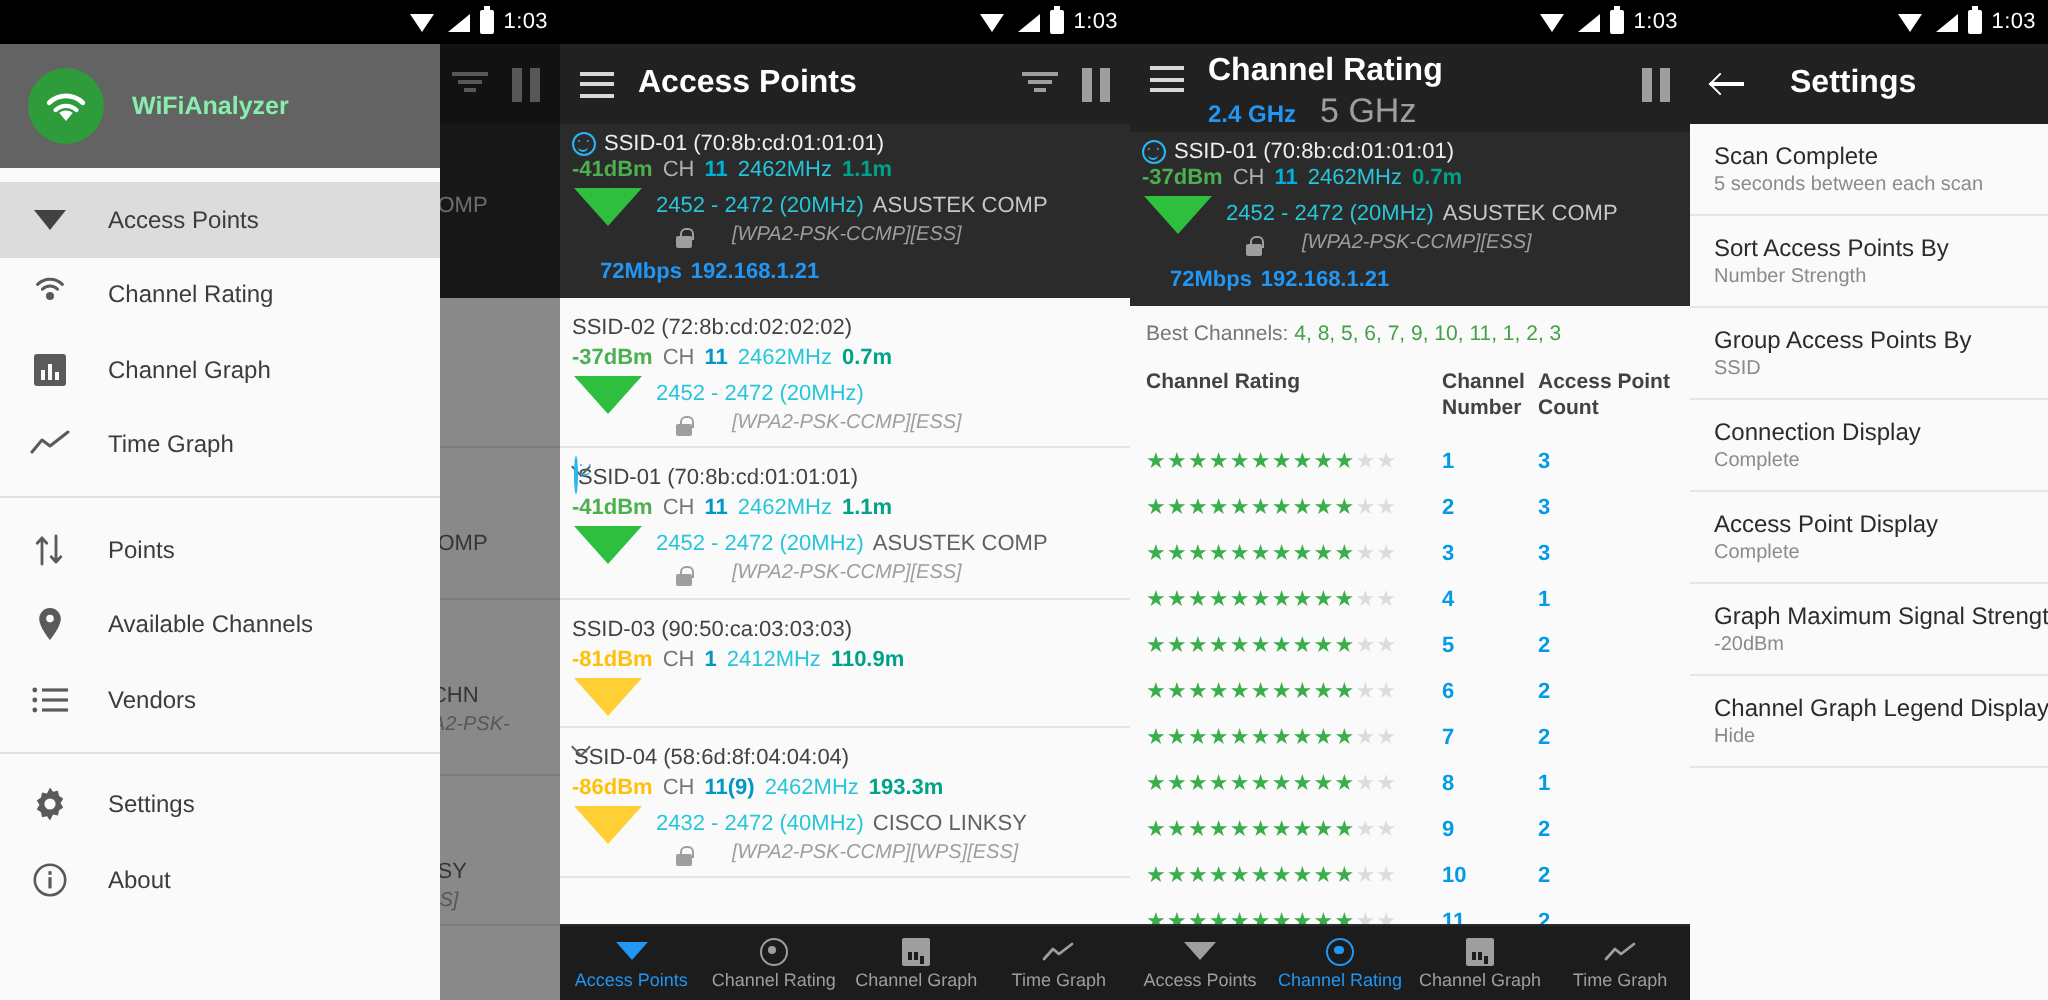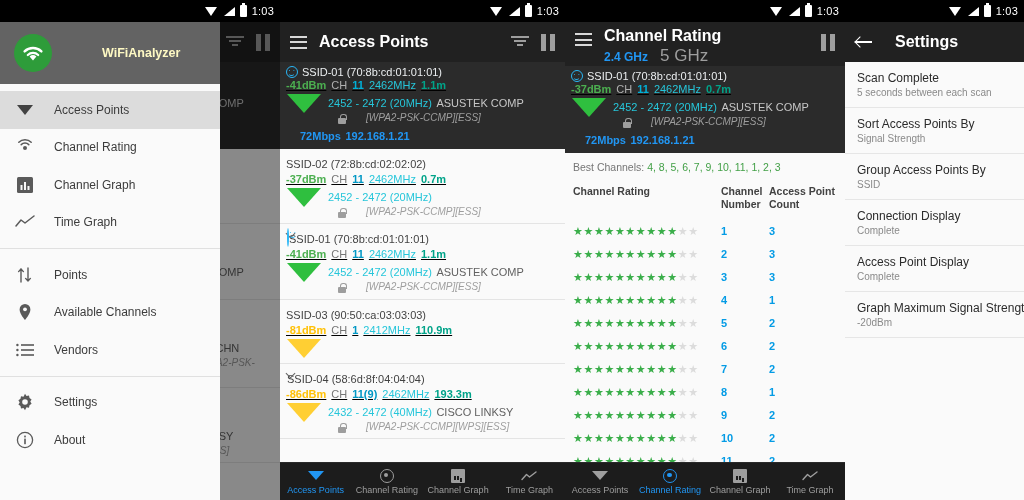--- a/index.html
+++ b/index.html
@@ -78,21 +78,21 @@
   }
   .emoji-face:before {
     content: ""; position: absolute; left: 1.5px; top: 2.5px; width: 1.6px; height: 1.6px;
     background: #29b6f6; box-shadow: 4.4px 0 0 #29b6f6; border-radius: 50%;
   }
   .emoji-face:after {
     content: ""; position: absolute; left: 1.8px; top: 5.6px; width: 4.8px; height: 2.4px;
     border-bottom: 1.5px solid #29b6f6; border-radius: 0 0 4px 4px;
   }
   .ssid-line { color: #eceff1; font-size: 11px; font-weight: normal; }
-  .row2 { display: flex; align-items: baseline; gap: 5px; margin-top: 1px; text-decoration: underline; }
+  .row2 { display: flex; align-items: baseline; gap: 5px; margin-top: 1px; }
   .dbm-good { color: #4caf50; font-size: 11px; font-weight: bold; }
   .dbm-warn { color: #ffc107; font-size: 11px; font-weight: bold; }
   .ch-lbl { color: #b0b0b0; font-size: 11px; }
   .ch-num { color: #00b0d8; font-size: 11px; font-weight: bold; }
   .freq { color: #26c6da; font-size: 11px; }
   .dist { color: #00a389; font-size: 11px; font-weight: bold; }
   .row3 { display: flex; gap: 6px; margin-top: 2px; }
   .sig-wedge { width: 36px; flex: 0 0 auto; display: flex; align-items: flex-start; justify-content: center; padding-top: 1px; }
   .wedge {
     width: 0; height: 0; border-left: 17px solid transparent; border-right: 17px solid transparent;
@@ -184,21 +184,21 @@
     background: #fafafa; z-index: 5; display: flex; flex-direction: column;
   }
   .drawer-head {
     height: 62px; background: #636363; display: flex; align-items: center; gap: 14px; padding: 0 14px;
   }
   .logo {
     width: 38px; height: 38px; border-radius: 50%; background: #2e9c3a;
     display: flex; align-items: center; justify-content: center; flex: 0 0 auto; position: relative;
   }
   .logo svg { display: block; }
-  .app-name { color: #fef9c3; font-size: 12.5px; font-weight: bold; margin-left: 36px; }
+  .app-name { color: #86efac; font-size: 12.5px; font-weight: bold; }
   .drawer-list { flex: 1 1 auto; padding-top: 7px; background: #fafafa; }
   .dr-item {
     height: 37.5px; display: flex; align-items: center; gap: 18px; padding: 0 14px; cursor: pointer;
   }
   .dr-item.sel { background: #dcdcdc; }
   .dr-ic { width: 22px; display: flex; align-items: center; justify-content: center; flex: 0 0 auto; }
   .dr-label { font-size: 12px; color: #3c3c3c; }
   .dr-sep { height: 1px; background: #e0e0e0; margin: 7px 0; }
 
   
@@ -796,34 +796,38 @@
       <span class="ic-back"></span>
       <span class="ab-title" style="margin-left:10px">Settings</span>
     </div>
     <div class="set-list" id="setlist">
         <div class="set-item">
           <div class="set-title">Scan Complete</div>
           <div class="set-sub">5 seconds between each scan</div>
         </div>
         <div class="set-item">
           <div class="set-title">Sort Access Points By</div>
-          <div class="set-sub">Signal Strength</div>
+          <div class="set-sub">Number Strength</div>
         </div>
         <div class="set-item">
           <div class="set-title">Group Access Points By</div>
           <div class="set-sub">SSID</div>
         </div>
         <div class="set-item">
           <div class="set-title">Connection Display</div>
           <div class="set-sub">Complete</div>
         </div>
         <div class="set-item">
           <div class="set-title">Access Point Display</div>
           <div class="set-sub">Complete</div>
         </div>
         <div class="set-item">
           <div class="set-title">Graph Maximum Signal Strength</div>
           <div class="set-sub">-20dBm</div>
         </div>
+        <div class="set-item">
+          <div class="set-title">Channel Graph Legend Display</div>
+          <div class="set-sub">Hide</div>
+        </div>
       </div>
   </div>
 
 </div>
 
 </body></html>

